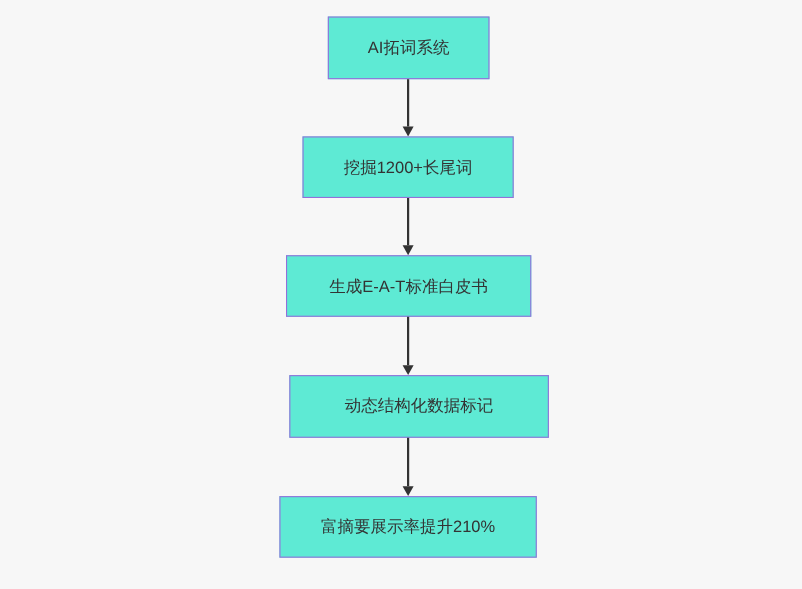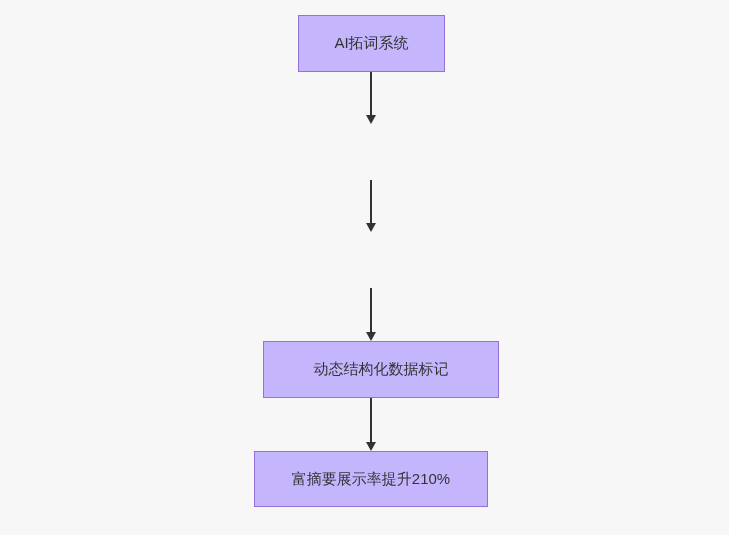--- a/index.html
+++ b/index.html
@@ -12,21 +12,21 @@
     font-family: "Liberation Sans", "DejaVu Sans", sans-serif;
   }
   .canvas {
     position: relative;
     width: 729px;
     height: 535px;
   }
   .node {
     position: absolute;
     box-sizing: border-box;
-    background: #c4b5fd;
+    background: #5eead4;
     border: 1px solid #9370DB;
     color: #333333;
     font-size: 15px;
     display: flex;
     align-items: center;
     justify-content: center;
     text-align: center;
     white-space: nowrap;
   }
   .n1 { left: 298px; top: 15px;  width: 147px; height: 57px; }
@@ -67,26 +67,32 @@
 
   <div class="node n1">
     <span>AI拓词系统</span>
   </div>
 
   <div class="arrow a1">
     <div class="arrow-line"></div>
     <div class="arrow-head"></div>
   </div>
 
+  <div class="node n2">
+    <span>挖掘1200+长尾词</span>
+  </div>
 
   <div class="arrow a2">
     <div class="arrow-line"></div>
     <div class="arrow-head"></div>
   </div>
 
+  <div class="node n3">
+    <span>生成E-A-T标准白皮书</span>
+  </div>
 
   <div class="arrow a3">
     <div class="arrow-line"></div>
     <div class="arrow-head"></div>
   </div>
 
   <div class="node n4">
     <span>动态结构化数据标记</span>
   </div>
 

